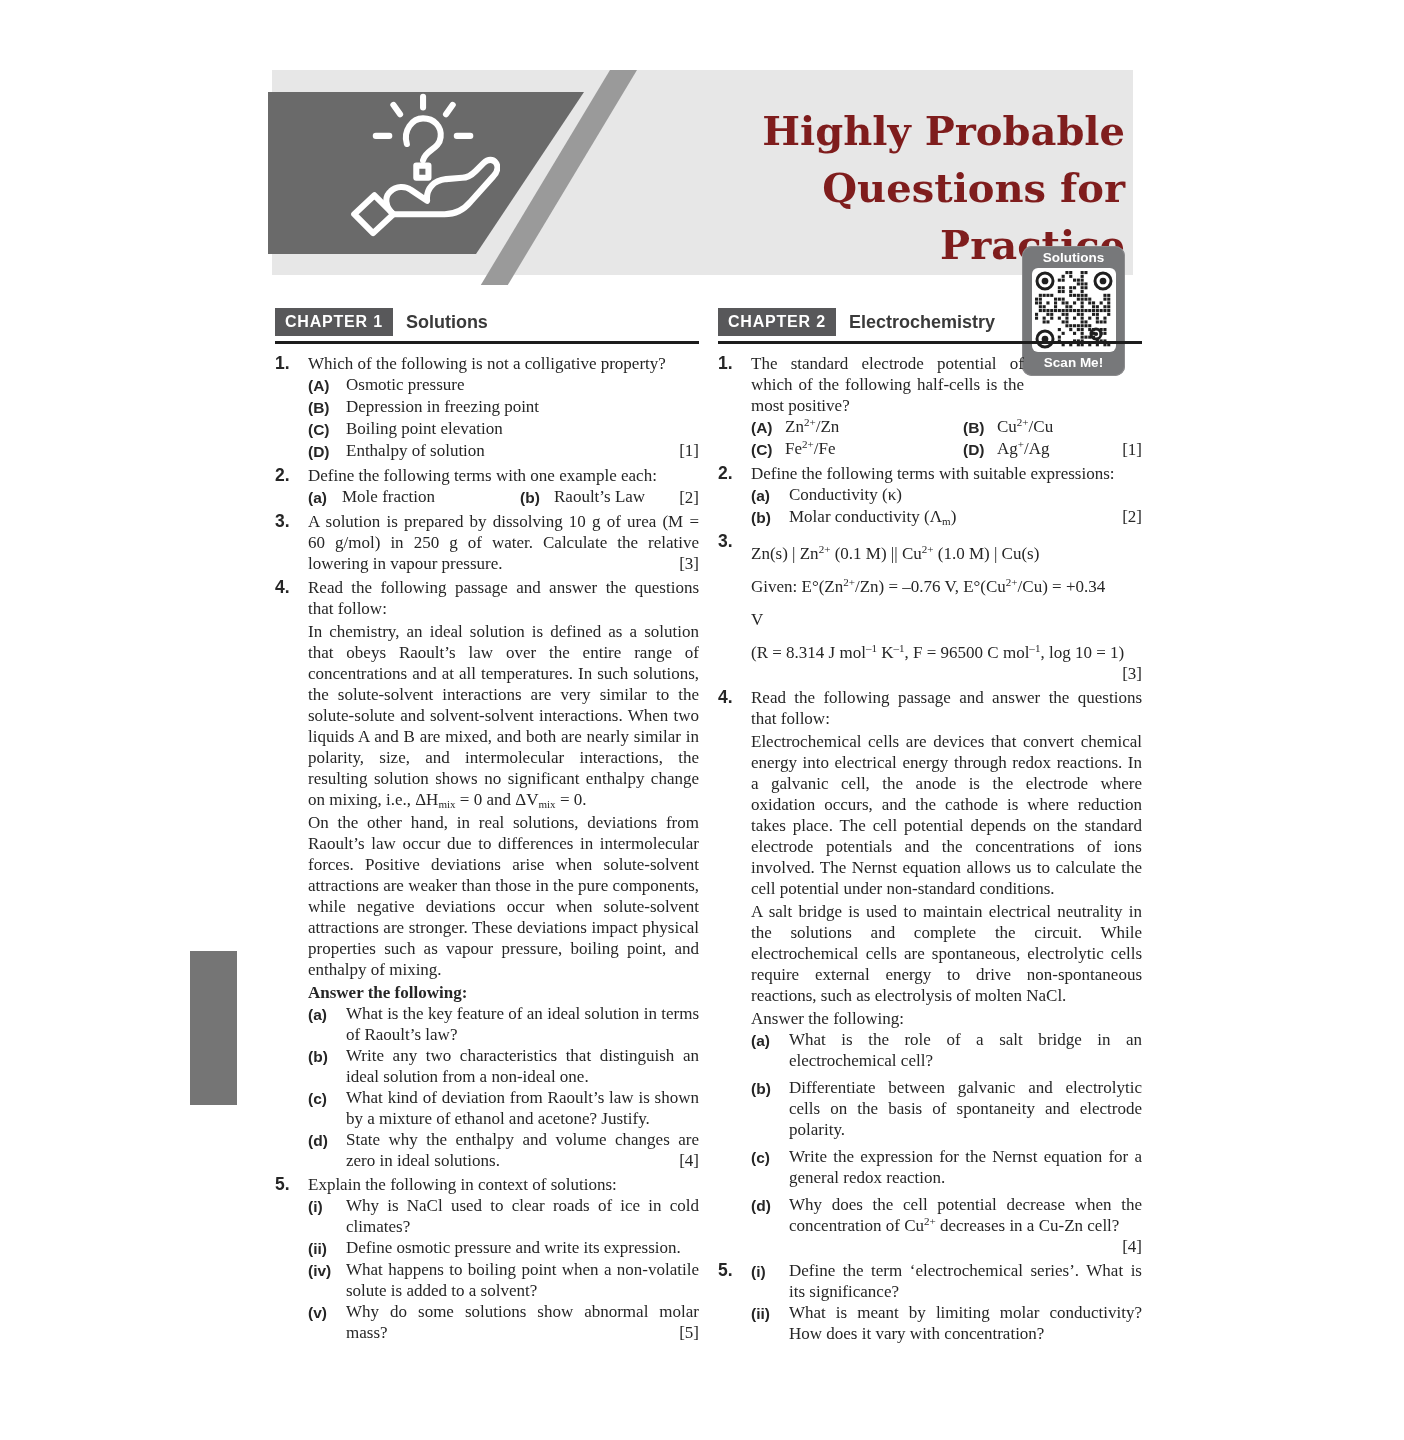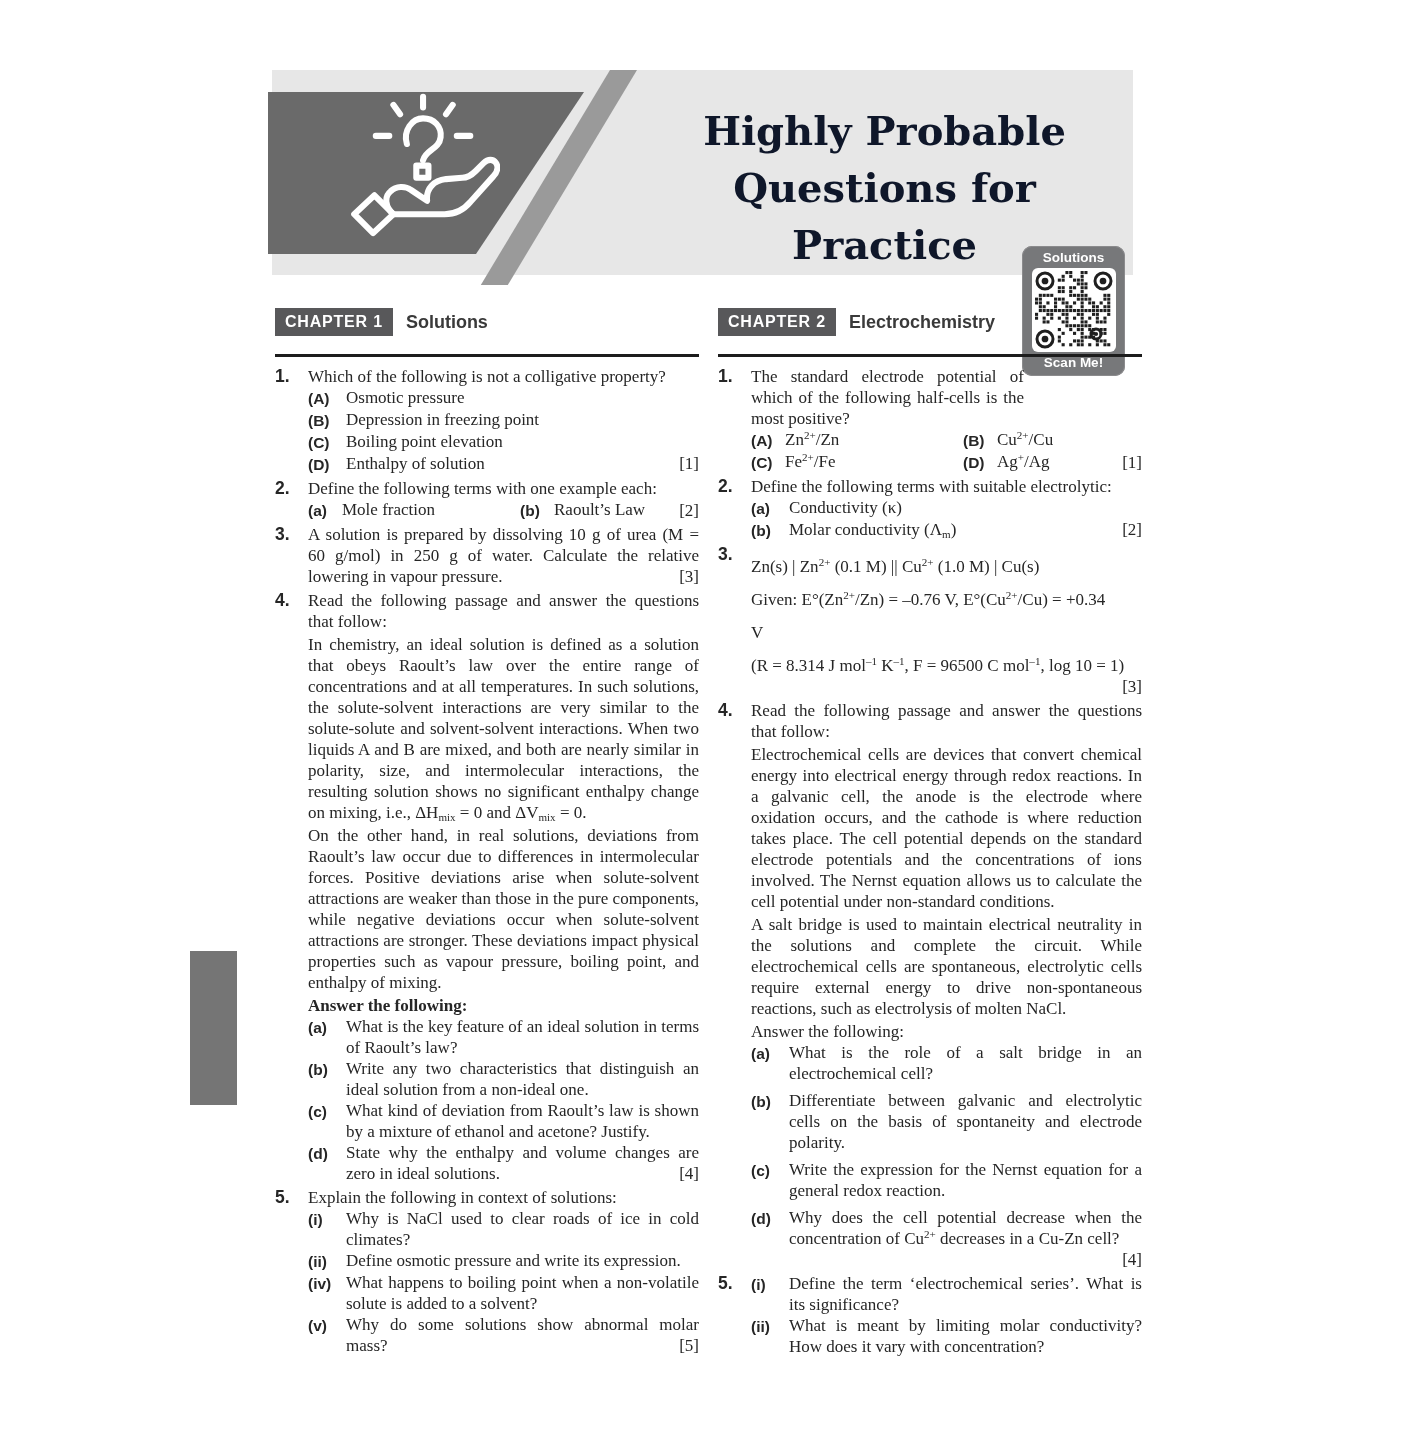--- a/index.html
+++ b/index.html
@@ -6,39 +6,39 @@
     font-family:"Liberation Serif",serif;color:#262626;}
   .page{position:relative;width:1404px;height:1440px;}
 
   
   .banner{position:absolute;left:272px;top:70px;width:861px;height:205px;background:#e7e7e7;}
   .banner-dark{position:absolute;left:-4px;top:22px;width:316px;height:162px;background:#6a6a6a;
     clip-path:polygon(0 0,100% 0,calc(100% - 108px) 100%,0 100%);}
   .banner-stripe{position:absolute;left:338px;top:0;width:27px;height:215px;background:#9a9a9a;
     transform:skewX(-31deg);transform-origin:top left;}
   .banner-icon{position:absolute;left:66px;top:20px;width:162px;height:162px;}
-  .banner-title{position:absolute;left:372px;right:8px;top:32px;text-align:center;
-    font-family:"DejaVu Serif",serif;font-weight:bold;font-size:40px;line-height:57px;color:#0f172a;}
+  .banner-title{position:absolute;left:372px;right:8px;top:32px;text-align:right;
+    font-family:"DejaVu Serif",serif;font-weight:bold;font-size:40px;line-height:57px;color:#7f1d1d;}
 
   
   .qr-panel{position:absolute;left:1022px;top:246px;width:103px;background:#77787a;border-radius:10px;
     padding:3px 5px 5px;box-sizing:border-box;text-align:center;box-shadow:0 0 0 1px #8b8b8d inset;}
   .qr-label{color:#fff;font-family:"Liberation Sans",sans-serif;font-weight:bold;font-size:13.5px;line-height:17px;}
   .qr-img{display:block;width:84px;height:84px;background:#fff;border-radius:6px;margin:2px auto;}
 
   
   .side-tab{position:absolute;left:190px;top:951px;width:47px;height:154px;background:#757575;}
 
   
   .col{position:absolute;top:308px;width:424px;font-size:17px;line-height:21px;}
   .col-left{left:275px;}
   .col-right{left:718px;}
 
   .chap-head{display:flex;align-items:center;gap:13px;border-bottom:3px solid #1c1c1c;
-    padding-bottom:18px;margin-bottom:9px;}
+    padding-bottom:5px;margin-bottom:9px;}
   .chap-box{background:#58585a;color:#fff;font-family:"Liberation Sans",sans-serif;font-weight:bold;
     font-size:16px;letter-spacing:0.8px;padding:3px 10px 4px;}
   .chap-title{font-family:"Liberation Sans",sans-serif;font-weight:bold;font-size:18px;color:#3a3a3a;}
 
   .q{display:flex;margin-top:3px;}
   .qnum{flex:none;width:33px;font-family:"Liberation Sans",sans-serif;font-weight:bold;font-size:17.5px;}
   .qbody{flex:1;min-width:0;}
 
   .stem,.para,.ptext{text-align:justify;}
   .stem--narrow{margin-right:118px;}
@@ -399,21 +399,21 @@
                 <span class="plabel">(D)</span>
                 <span class="opt-text">Ag<sup>+</sup>/Ag</span>
               </div>
               <span class="marks-flex">[1]</span>
             </div>
           </div>
         </div>
         <div class="q">
           <span class="qnum">2.</span>
           <div class="qbody">
-            <div class="stem"><span>Define the following terms with suitable electrolytic:</span></div>
+            <div class="stem"><span>Define the following terms with suitable expressions:</span></div>
             <div class="part">
               <span class="plabel">(a)</span>
               <div class="ptext"><span>Conductivity (κ)</span></div>
             </div>
             <div class="part">
               <span class="plabel">(b)</span>
               <div class="ptext"><span>Molar conductivity (Λ<sub>m</sub>)</span><span class="marks">[2]</span></div>
             </div>
           </div>
         </div>

